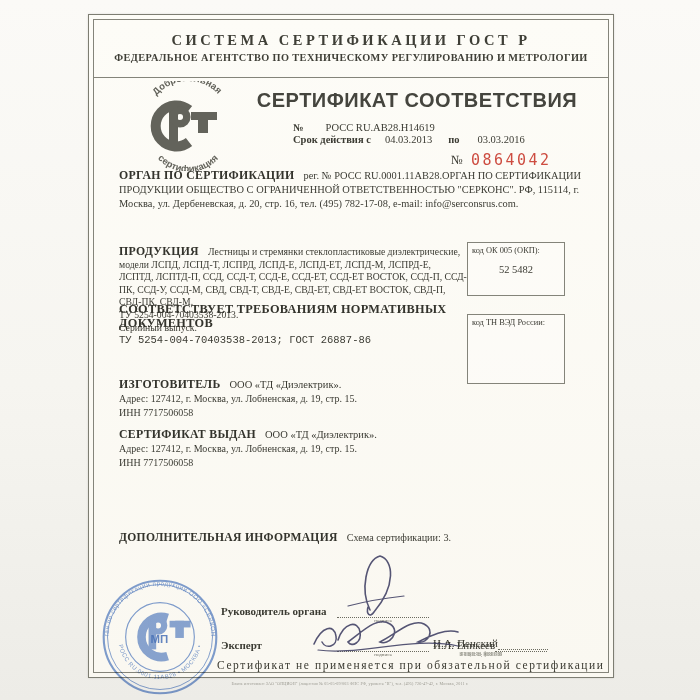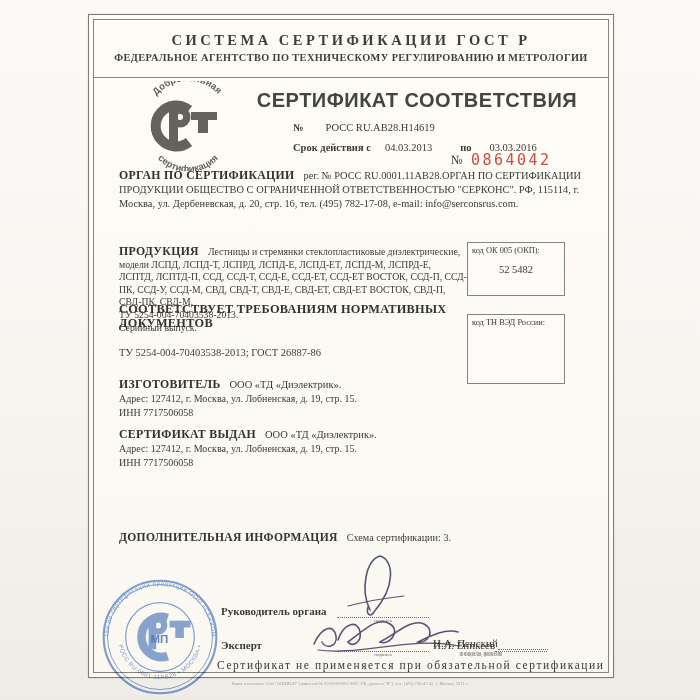--- a/index.html
+++ b/index.html
@@ -64,23 +64,23 @@
       </g>
     </svg>
 
     <div class="title">СЕРТИФИКАТ СООТВЕТСТВИЯ</div>
 
     <div class="row" style="left:204px;top:107px;">
       <span class="b" style="margin-right:22px;">№</span>
       <span>РОСС RU.AB28.H14619</span>
     </div>
 
-    <div class="row" style="left:204px;top:127px;">
+    <div class="row" style="left:204px;top:119px;">
       <span class="b" style="margin-right:14px;">Срок действия с</span>
-      <span style="margin-right:28px;">04.03.2013</span>
+      <span style="margin-right:16px;">04.03.2013</span>
       <span class="b" style="margin-right:18px;">по</span>
       <span>03.03.2016</span>
     </div>
 
     <div class="row" style="left:362px;top:136px;align-items:center;">
       <span style="font-size:12.5px;margin-right:8px;color:#3a3a32;">№</span>
       <span class="serialnum">0864042</span>
     </div>
 
     <div class="sec" style="left:30px;top:154px;width:466px;font-size:10.4px;">
@@ -97,21 +97,21 @@
       <div>код ОК 005 (ОКП):</div>
       <div class="codeval">52 5482</div>
     </div>
     <div class="codebox" style="left:378px;top:299px;width:88px;height:62px;">
       <div>код ТН ВЭД России:</div>
       <div class="codeval"></div>
     </div>
 
     <div class="sec" style="left:30px;top:288px;width:360px;">
       <div class="lbl" style="font-size:12.3px;">СООТВЕТСТВУЕТ ТРЕБОВАНИЯМ НОРМАТИВНЫХ ДОКУМЕНТОВ</div>
-      <div style="margin-top:15px;font-size:10.5px;">ТУ 5254-004-70403538-2013; ГОСТ 26887-86</div>
+      <div style="margin-top:3px;font-size:10.5px;font-family:Liberation Mono, monospace;">ТУ 5254-004-70403538-2013; ГОСТ 26887-86</div>
     </div>
 
     <div class="sec" style="left:30px;top:363px;width:400px;">
       <span class="lbl">ИЗГОТОВИТЕЛЬ</span><span style="font-size:10.5px;">ООО «ТД «Диэлектрик».</span>
       <div style="font-size:10px;">Адрес: 127412, г. Москва, ул. Лобненская, д. 19, стр. 15.</div>
       <div style="font-size:10px;">ИНН 7717506058</div>
     </div>
 
     <div class="sec" style="left:30px;top:413px;width:400px;">
       <span class="lbl">СЕРТИФИКАТ ВЫДАН</span><span style="font-size:10.5px;">ООО «ТД «Диэлектрик».</span>

